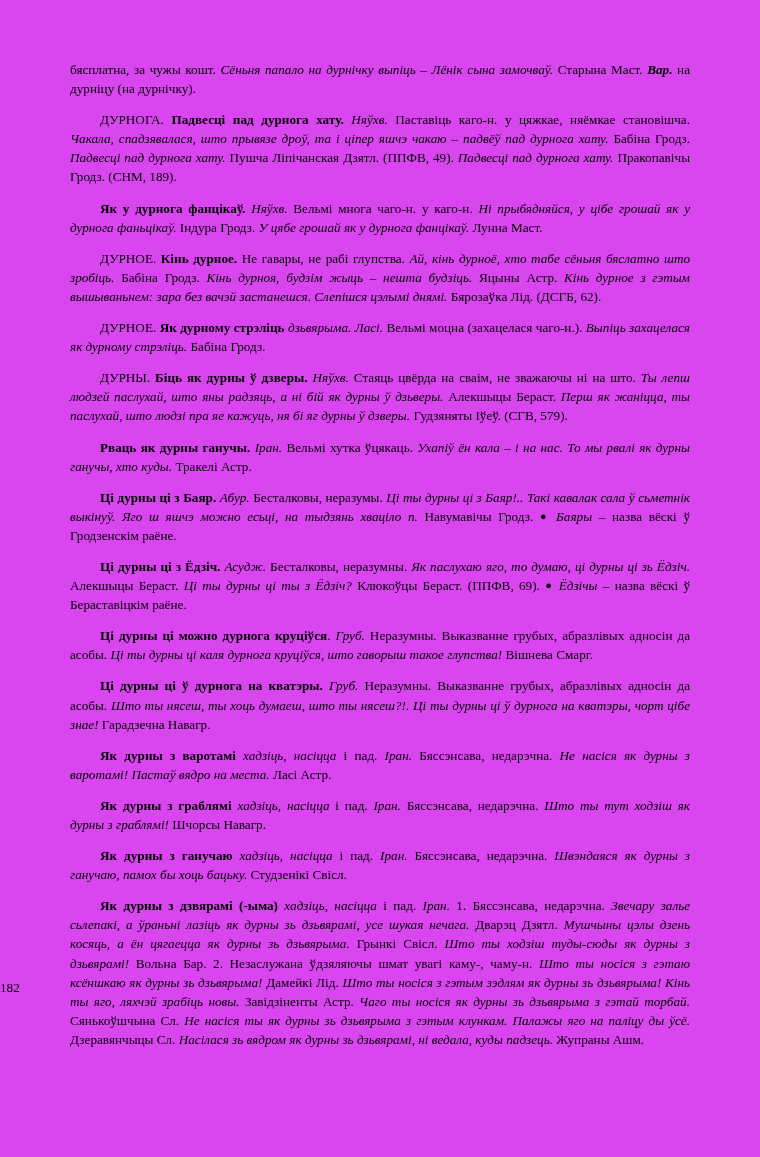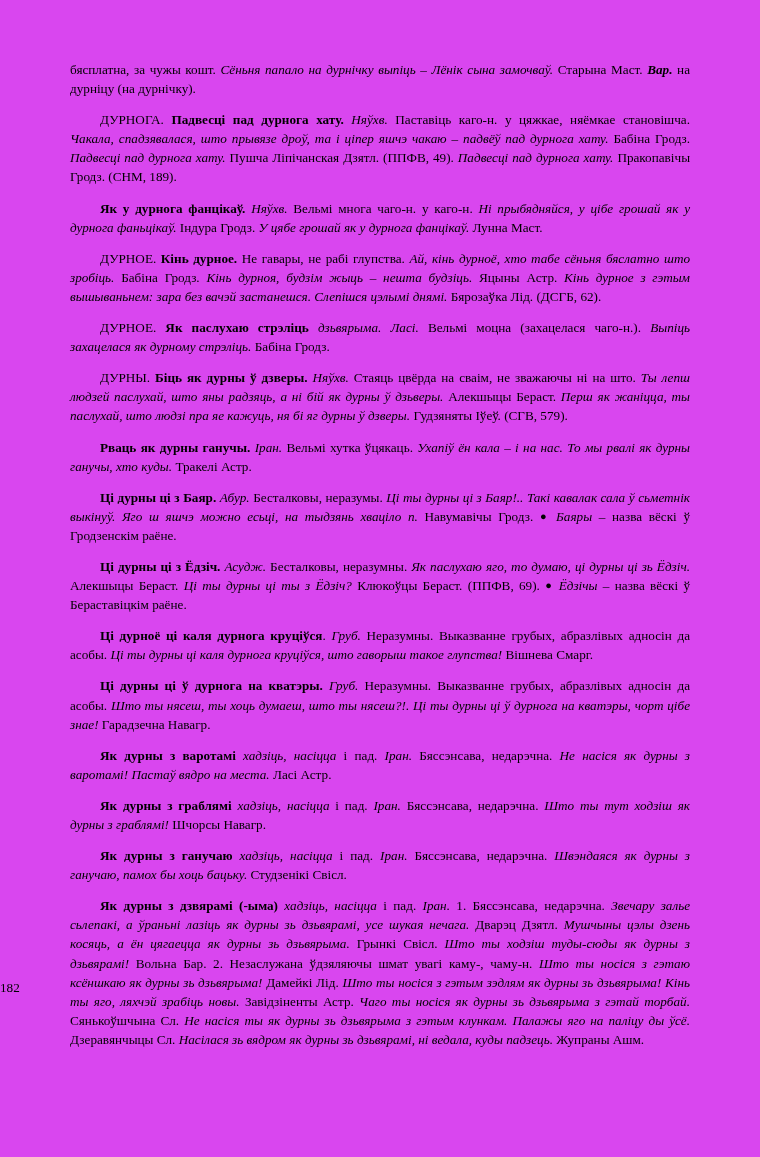--- a/index.html
+++ b/index.html
@@ -61,26 +61,26 @@
 </head>
 <body>
 
 <div class="page">
 
   <div class="text-column" id="text-column">
       <p class="para cont"><span>бясплатна, за чужы кошт. </span><span class="i">Сёньня папало на дурнічку выпіць – Лёнік сына замочваў.</span><span> Старына Маст. </span><span class="bi">Вар.</span><span> на дурніцу (на дурнічку).</span></p>
       <p class="para ind"><span>ДУРНОГА. </span><span class="b">Падвесці пад дурнога хату.</span><span> </span><span class="i">Няўхв.</span><span> Паставіць каго-н. у цяжкае, няёмкае становішча. </span><span class="i">Чакала, спадзявалася, што прывязе дроў, та і ціпер яшчэ чакаю – падвёў пад дурнога хату.</span><span> Бабіна Гродз. </span><span class="i">Падвесці пад дурнога хату.</span><span> Пушча Ліпічанская Дзятл. (ППФВ, 49). </span><span class="i">Падвесці пад дурнога хату.</span><span> Пракопавічы Гродз. (СНМ, 189).</span></p>
       <p class="para ind"><span class="b">Як у дурнога фанцікаў.</span><span> </span><span class="i">Няўхв.</span><span> Вельмі многа чаго-н. у каго-н. </span><span class="i">Ні прыбядняйся, у цібе грошай як у дурнога фаньцікаў.</span><span> Індура Гродз. </span><span class="i">У цябе грошай як у дурнога фанцікаў.</span><span> Лунна Маст.</span></p>
       <p class="para ind"><span>ДУРНОЕ. </span><span class="b">Кінь дурное.</span><span> Не гавары, не рабі глупства. </span><span class="i">Ай, кінь дурноё, хто табе сёньня бяслатно што зробіць.</span><span> Бабіна Гродз. </span><span class="i">Кінь дурноя, будзім жыць – нешта будзіць.</span><span> Яцыны Астр. </span><span class="i">Кінь дурное з гэтым вышываньнем: зара без вачэй застанешся. Слепішся цэлымі днямі.</span><span> Бярозаўка Лід. (ДСГБ, 62).</span></p>
-      <p class="para ind"><span>ДУРНОЕ. </span><span class="b">Як паслухаю стрэліць </span><span class="i">дзьвярыма.</span><span> </span><span class="i">Ласі.</span><span> Вельмі моцна (захацелася чаго-н.). </span><span class="i">Выпіць захацелася  як дурному стрэліць.</span><span> Бабіна Гродз.</span></p>
+      <p class="para ind"><span>ДУРНОЕ. </span><span class="b">Як дурному стрэліць </span><span class="i">дзьвярыма.</span><span> </span><span class="i">Ласі.</span><span> Вельмі моцна (захацелася чаго-н.). </span><span class="i">Выпіць захацелася  як дурному стрэліць.</span><span> Бабіна Гродз.</span></p>
       <p class="para ind"><span>ДУРНЫ. </span><span class="b">Біць як дурны ў дзверы.</span><span> </span><span class="i">Няўхв.</span><span>  Стаяць цвёрда на сваім, не зважаючы ні на што. </span><span class="i">Ты лепш людзей паслухай, што яны радзяць, а ні бій як дурны ў дзьверы.</span><span> Алекшыцы Бераст. </span><span class="i">Перш як жаніцца, ты паслухай, што людзі пра яе кажуць, ня бі яг дурны ў дзверы.</span><span> Гудзяняты Іўеў. (СГВ, 579).</span></p>
       <p class="para ind"><span class="b">Рваць як дурны ганучы.</span><span> </span><span class="i">Іран.</span><span> Вельмі хутка ўцякаць. </span><span class="i">Ухапіў ён  кала – і на нас. То мы рвалі як дурны ганучы, хто куды.</span><span> Тракелі Астр.</span></p>
       <p class="para ind"><span class="b">Ці дурны ці з Баяр.</span><span> </span><span class="i">Абур.</span><span> Бесталковы, неразумы. </span><span class="i">Ці ты дурны ці з Баяр!.. Такі кавалак сала ў сьметнік выкінуў. Яго ш яшчэ можно есьці, на тыдзянь хваціло п.</span><span> Навумавічы Гродз. </span><span class="bullet">● </span><span class="i">Баяры</span><span> – назва вёскі ў Гродзенскім раёне.</span></p>
       <p class="para ind"><span class="b">Ці дурны ці з Ёдзіч.</span><span> </span><span class="i">Асудж.</span><span> Бесталковы, неразумны. </span><span class="i">Як паслухаю яго, то думаю, ці дурны ці зь Ёдзіч.</span><span> Алекшыцы Бераст. </span><span class="i">Ці ты дурны ці ты з Ёдзіч?</span><span> Клюкоўцы Бераст. (ППФВ, 69). </span><span class="bullet">● </span><span class="i">Ёдзічы</span><span> – назва вёскі ў Бераставіцкім раёне.</span></p>
-      <p class="para ind"><span class="b">Ці дурноё ці каля дурнога круціўся</span><span>. </span><span class="i">Груб.</span><span> Неразумны. Выказванне грубых, абразлівых адносін да асобы. </span><span class="i">Ці ты дурны ці каля дурнога круціўся, што гаворыш такое глупства!</span><span> Вішнева Смарг.</span></p>
+      <p class="para ind"><span class="b">Ці дурны ці можно дурнога круціўся</span><span>. </span><span class="i">Груб.</span><span> Неразумны. Выказванне грубых, абразлівых адносін да асобы. </span><span class="i">Ці ты дурны ці каля дурнога круціўся, што гаворыш такое глупства!</span><span> Вішнева Смарг.</span></p>
       <p class="para ind"><span class="b">Ці дурны ці ў дурнога на кватэры.</span><span> </span><span class="i">Груб.</span><span> Неразумны. Выказванне грубых, абразлівых адносін да асобы. </span><span class="i">Што ты нясеш, ты хоць думаеш, што ты нясеш?!. Ці ты дурны ці ў дурнога на кватэры, чорт цібе знае!</span><span> Гарадзечна Навагр.</span></p>
       <p class="para ind"><span class="b">Як дурны з варотамі </span><span class="i">хадзіць, насіцца</span><span> і пад. </span><span class="i">Іран.</span><span> Бяссэнсава, недарэчна. </span><span class="i">Не насіся як дурны з варотамі! Пастаў вядро на места.</span><span> Ласі Астр.</span></p>
       <p class="para ind"><span class="b">Як дурны з граблямі </span><span class="i">хадзіць, насіцца</span><span> і пад. </span><span class="i">Іран.</span><span> Бяссэнсава, недарэчна. </span><span class="i">Што ты тут ходзіш як дурны з граблямі!</span><span>  Шчорсы Навагр.</span></p>
       <p class="para ind"><span class="b">Як дурны з ганучаю </span><span class="i">хадзіць, насіцца</span><span> і пад. </span><span class="i">Іран.</span><span> Бяссэнсава, недарэчна. </span><span class="i">Швэндаяся як дурны з ганучаю, памох бы хоць бацьку.</span><span> Студзенікі Свісл.</span></p>
       <p class="para ind"><span class="b">Як дурны з дзвярамі (-ыма) </span><span class="i">хадзіць, насіцца</span><span> і пад. </span><span class="i">Іран.</span><span> 1. Бяссэнсава, недарэчна. </span><span class="i">Звечару залье сьлепакі, а ўраньні лазіць як дурны зь дзьвярамі, усе шукая нечага.</span><span> Дварэц Дзятл. </span><span class="i">Мушчыны цэлы дзень косяць, а ён цягаецца як дурны зь дзьвярыма.</span><span> Грынкі Свісл. </span><span class="i">Што ты ходзіш туды-сюды  як дурны з дзьвярамі!</span><span> Вольна Бар. 2. Незаслужана ўдзяляючы шмат увагі каму-, чаму-н. </span><span class="i">Што ты носіся з гэтаю ксёншкаю як дурны зь дзьвярыма!</span><span> Дамейкі Лід. </span><span class="i">Што ты носіся з гэтым зэдлям як дурны зь дзьвярыма! Кінь ты яго, ляхчэй зрабіць новы.</span><span> Завідзіненты Астр. </span><span class="i">Чаго ты носіся як дурны зь дзьвярыма з гэтай торбай.</span><span> Сянькоўшчына Сл. </span><span class="i">Не насіся ты як дурны зь дзьвярыма з гэтым клункам. Палажы яго на паліцу ды ўсё.</span><span> Дзеравянчыцы Сл. </span><span class="i">Насілася зь вядром як дурны зь дзьвярамі, ні ведала, куды падзець.</span><span> Жупраны Ашм.</span></p>
     </div>
 
   <div class="page-number">182</div>
 
 </div>

